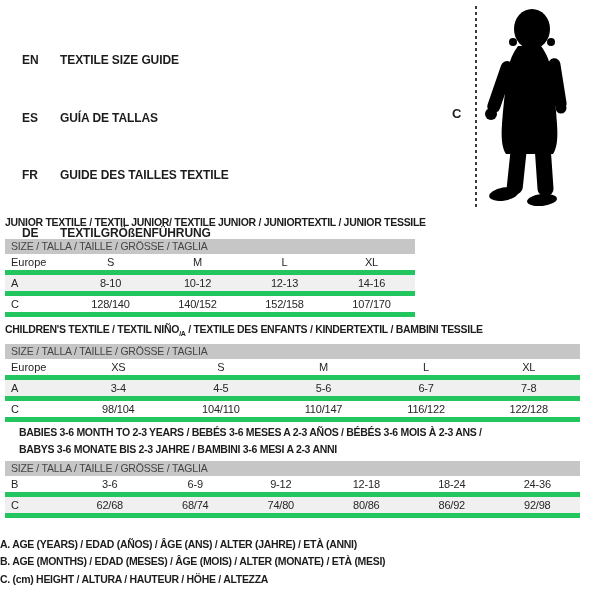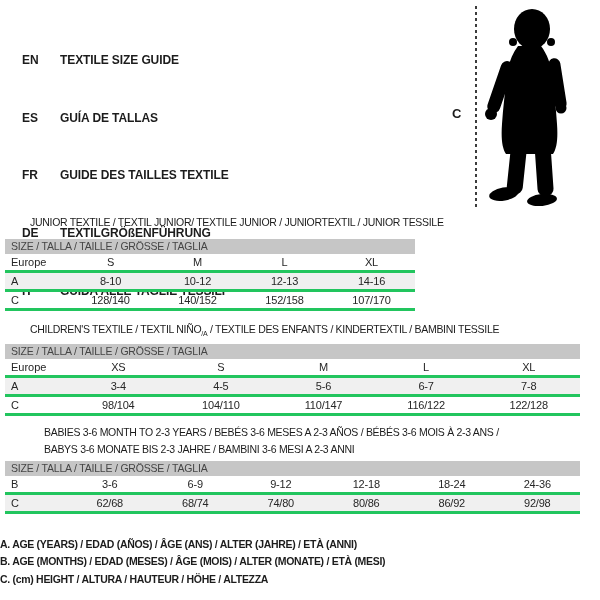--- a/index.html
+++ b/index.html
@@ -18,34 +18,34 @@
   .measure-line {
     position:absolute; left:475px; top:6px; width:2px; height:204px;
     background-image:repeating-linear-gradient(to bottom,
       #3c3c3c 0px, #3c3c3c 3px, transparent 3px, transparent 6px);
   }
   .figure-c { position:absolute; left:452px; top:106px;
               font-weight:bold; font-size:13px; }
   .baby-svg { position:absolute; left:482px; top:4px; }
 
   
-  .sec-title { position:absolute; left:30px; font-weight:normal;
+  .sec-title { position:absolute; left:5px; font-weight:bold;
                font-size:10.5px; letter-spacing:-0.3px; line-height:16.5px;
                white-space:nowrap; }
   .sub-a { font-size:7px; vertical-align:sub; }
 
   
   .size-table { position:absolute; left:5px; }
   .t1 { top:239px; width:410px; }
   .t2 { top:344px; width:575px; }
   .t3 { top:461px; width:575px; }
   .bar { height:15px; line-height:15px; background:#c6c6c6; color:#454545;
          font-size:10.5px; padding-left:6px; letter-spacing:-0.2px; }
   .trow { display:flex; height:16px; line-height:16px; font-size:11px;
-          border-bottom:3px solid #22c55e; color:#262626; }
+          border-bottom:5px solid #22c55e; color:#262626; }
   .trow.stripe { background:#f0f0f0; }
   .tlabel { width:62px; padding-left:6px; box-sizing:border-box; text-align:left; }
   .tcell { flex:1 1 0; text-align:center; letter-spacing:-0.2px; }
 
   
   .legend { position:absolute; left:0; top:536px; }
   .legend-line { font-weight:bold; font-size:10.5px; letter-spacing:-0.3px;
                  line-height:17.4px; white-space:nowrap; }
 </style>
 </head>

